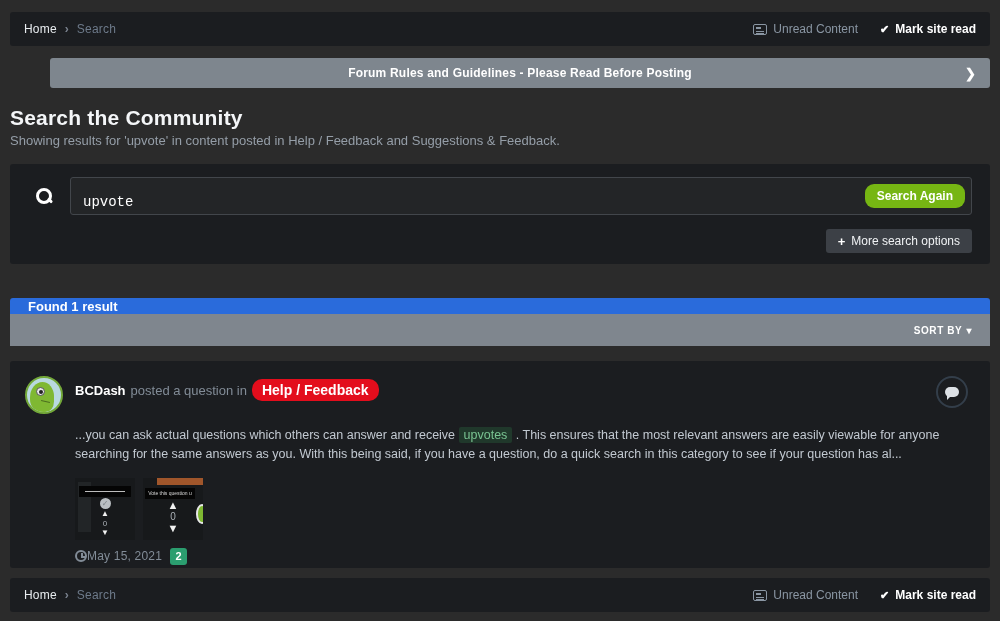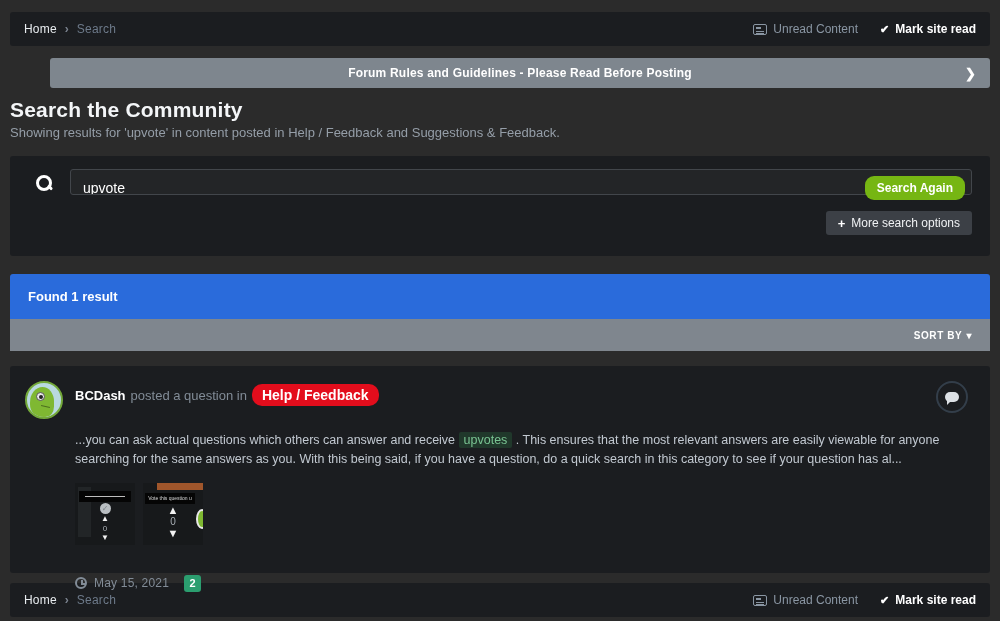--- a/index.html
+++ b/index.html
@@ -21,39 +21,39 @@
   .news-icon { width:14px; height:11px; border:1px solid #8a96a3; border-radius:2px; position:relative; display:inline-block; }
   .news-icon::before { content:""; position:absolute; left:2px; top:2px; width:5px; height:2px; background:#8a96a3; }
   .news-icon::after { content:""; position:absolute; left:2px; top:6px; width:8px; height:1px; background:#8a96a3; box-shadow:0 2px 0 #8a96a3; }
 
   
   .banner { margin-top:12px; height:30px; background:#7e868e; border-radius:3px; display:flex; align-items:center; justify-content:center; position:relative; cursor:pointer;margin-left:40px; }
   .banner-text { color:#ffffff; font-size:12px; font-weight:bold; letter-spacing:.2px; }
   .banner-chev { position:absolute; right:14px; color:#ffffff; font-size:13px; font-weight:bold; }
 
   
-  .page-header { margin-top:10px; }
+  .page-header { margin-top:18px; }
   .page-title { color:#f4f6f8; font-size:21px; font-weight:bold; letter-spacing:.2px; }
   .page-sub { margin-top:3px; color:#959ea8; font-size:13px; }
 
   
   .search-panel { margin-top:16px; background:#1b1d20; border-radius:3px; padding:13px 18px 12px 18px; height:100px; }
   .search-row { display:flex; align-items:center; }
   .mag { width:16px; height:16px; position:relative; margin:0 18px 0 8px; flex:0 0 auto; }
   .mag::before { content:""; position:absolute; left:0; top:0; width:10px; height:10px; border:3px solid #ffffff; border-radius:50%; }
   .mag::after { content:""; position:absolute; left:11px; top:11px; width:6px; height:3px; background:#ffffff; border-radius:2px; transform:rotate(45deg); }
   .input-wrap { position:relative; flex:1; }
-  .search-input { width:100%; height:26px; background:#232527; border:1px solid #42464b; border-radius:3px; color:#ffffff; font-size:14px; padding:12px 110px 0 12px; font-family:Liberation Sans, sans-serif; outline:none; }
+  .search-input { width:100%; height:38px; background:#232527; border:1px solid #42464b; border-radius:3px; color:#ffffff; font-size:14px; padding:12px 110px 0 12px; font-family:Liberation Mono, monospace; outline:none; }
   .btn-green { position:absolute; right:7px; top:7px; height:24px; background:#76b613; border:none; border-radius:9px; color:#ffffff; font-size:12px; font-weight:bold; padding:0 12px; cursor:pointer; font-family:"Liberation Sans", sans-serif; }
   .options-row { display:flex; justify-content:flex-end; margin-top:14px; }
   .btn-more { height:24px; background:#3c4046; border:none; border-radius:3px; color:#f0f2f4; font-size:12px; padding:0 12px; display:flex; align-items:center; gap:6px; cursor:pointer; font-family:"Liberation Sans", sans-serif; }
   .plus { font-weight:bold; font-size:13px; color:#ffffff; }
 
   
-  .found-bar { margin-top:18px; height:45px; background:#2a6bdb; border-radius:3px 3px 0 0; display:flex; align-items:center; padding:0 18px; }
+  .found-bar { margin-top:34px; height:16px; background:#2a6bdb; border-radius:3px 3px 0 0; display:flex; align-items:center; padding:0 18px; }
   .found-text { color:#ffffff; font-size:13px; font-weight:bold; }
   .sort-bar { height:32px; background:#7f868e; display:flex; align-items:center; justify-content:flex-end; padding:0 18px; }
   .sort-btn { color:#ffffff; font-size:10px; font-weight:bold; letter-spacing:.6px; text-decoration:none; cursor:pointer; display:flex; gap:4px; align-items:center;padding-left:16px; }
 
   
   .card { margin-top:15px; background:#1b1d20; border-radius:3px; padding:15px 20px 12px 15px; height:207px; position:relative; }
   .card-head { display:flex; align-items:flex-start; }
   .avatar { width:38px; height:38px; border-radius:50%; background:#b9d9e0; border:2px solid #73a839; position:relative; overflow:hidden; flex:0 0 auto; cursor:pointer; }
   .gecko-head { position:absolute; left:3px; top:4px; width:24px; height:30px; background:#7fb832; border-radius:60% 55% 40% 50%; }
   .gecko-eye { position:absolute; left:9px; top:9px; width:9px; height:9px; background:#e8e8e8; border-radius:50%; border:1px solid #555; }
@@ -83,21 +83,21 @@
   .vcheck { width:11px; height:11px; background:#b9bec2; border-radius:50%; color:#7c8288; font-size:8px; line-height:11px; text-align:center; }
   .arrow { color:#f2f2f2; font-size:8px; line-height:8px; }
   .vnum { color:#aab0b6; font-size:8px; line-height:9px; }
   .t2 .vote { top:22px; }
   .t2 .arrow { font-size:11px; line-height:10px; }
   .t2 .vnum { font-size:10px; line-height:11px; }
   .orangebar { position:absolute; right:0; top:0; left:14px; height:7px; background:#a0562b; }
   .tip2 { top:10px; left:2px; right:8px; }
   .greenhalf { position:absolute; right:-5px; top:26px; width:12px; height:20px; background:#7fb832; border:2px solid #e8e8e8; border-radius:50%; }
 
-  .card-foot { margin-top:30px; margin-left:50px; display:flex; align-items:center; gap:7px; }
+  .card-foot { margin-top:8px; margin-left:50px; display:flex; align-items:center; }
   .clock-icon { width:12px; height:12px; border:2px solid #828c97; border-radius:50%; position:relative; }
   .clock-icon::before { content:""; position:absolute; left:4px; top:1px; width:1.5px; height:4px; background:#828c97; }
   .clock-icon::after { content:""; position:absolute; left:4px; top:4px; width:4px; height:1.5px; background:#828c97; }
   .date { color:#828c97; font-size:12px; letter-spacing:.2px; }
   .count-badge { margin-left:8px; min-width:17px; height:17px; background:#2b9e6f; border-radius:3px; color:#ffffff; font-size:11px; font-weight:bold; display:flex; align-items:center; justify-content:center; padding:0 4px; text-decoration:none; cursor:pointer; }
 
   .bottom-bar { margin-top:10px; }
 </style>
 </head>
 <body>

